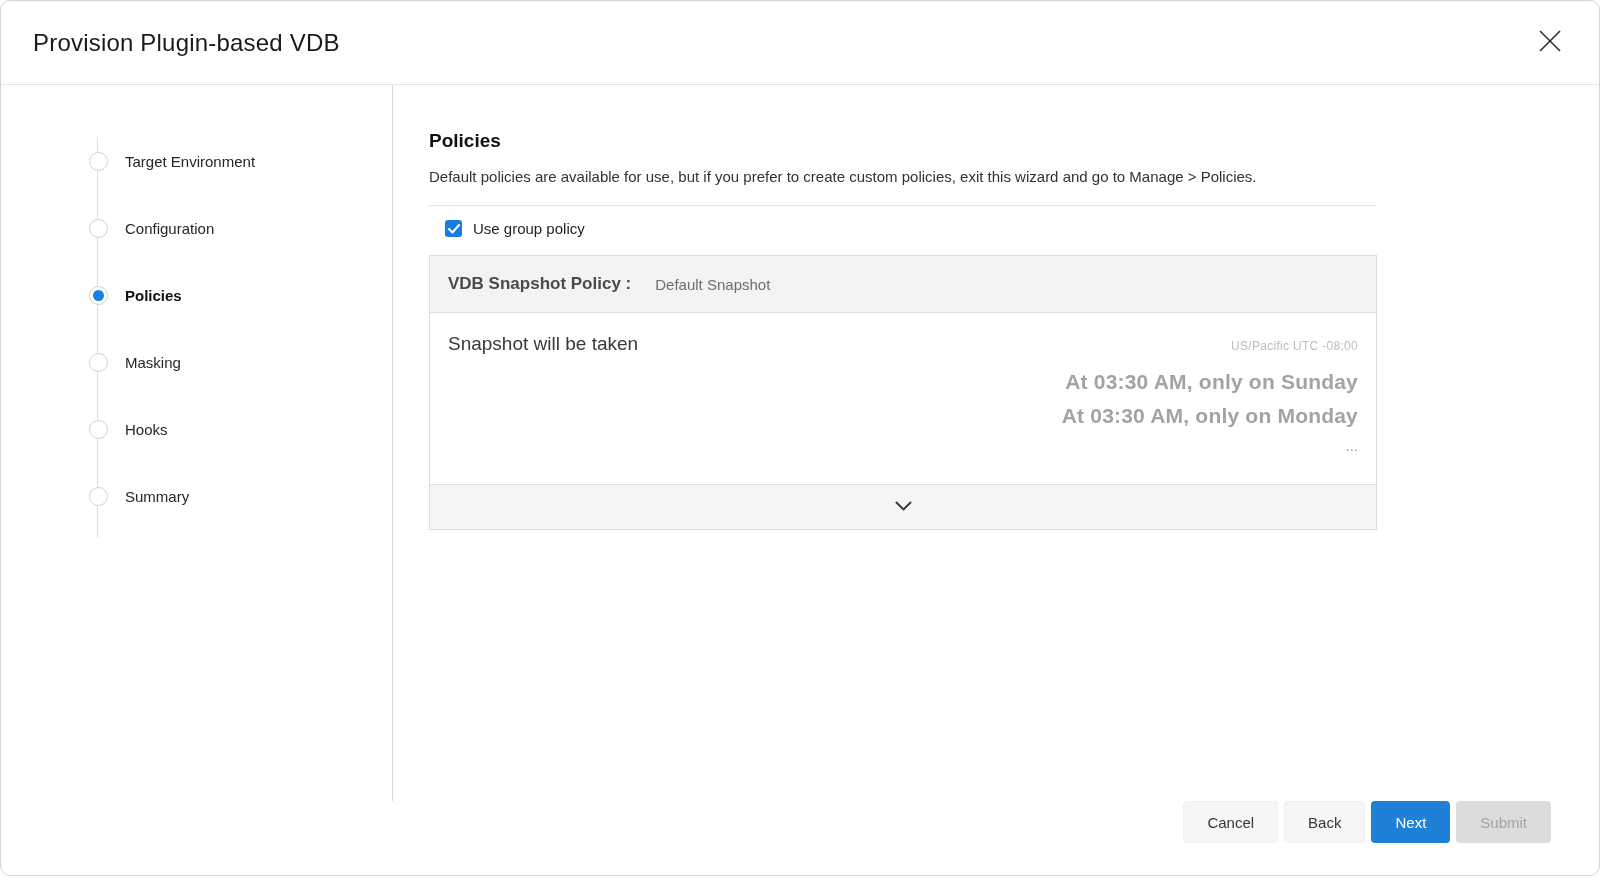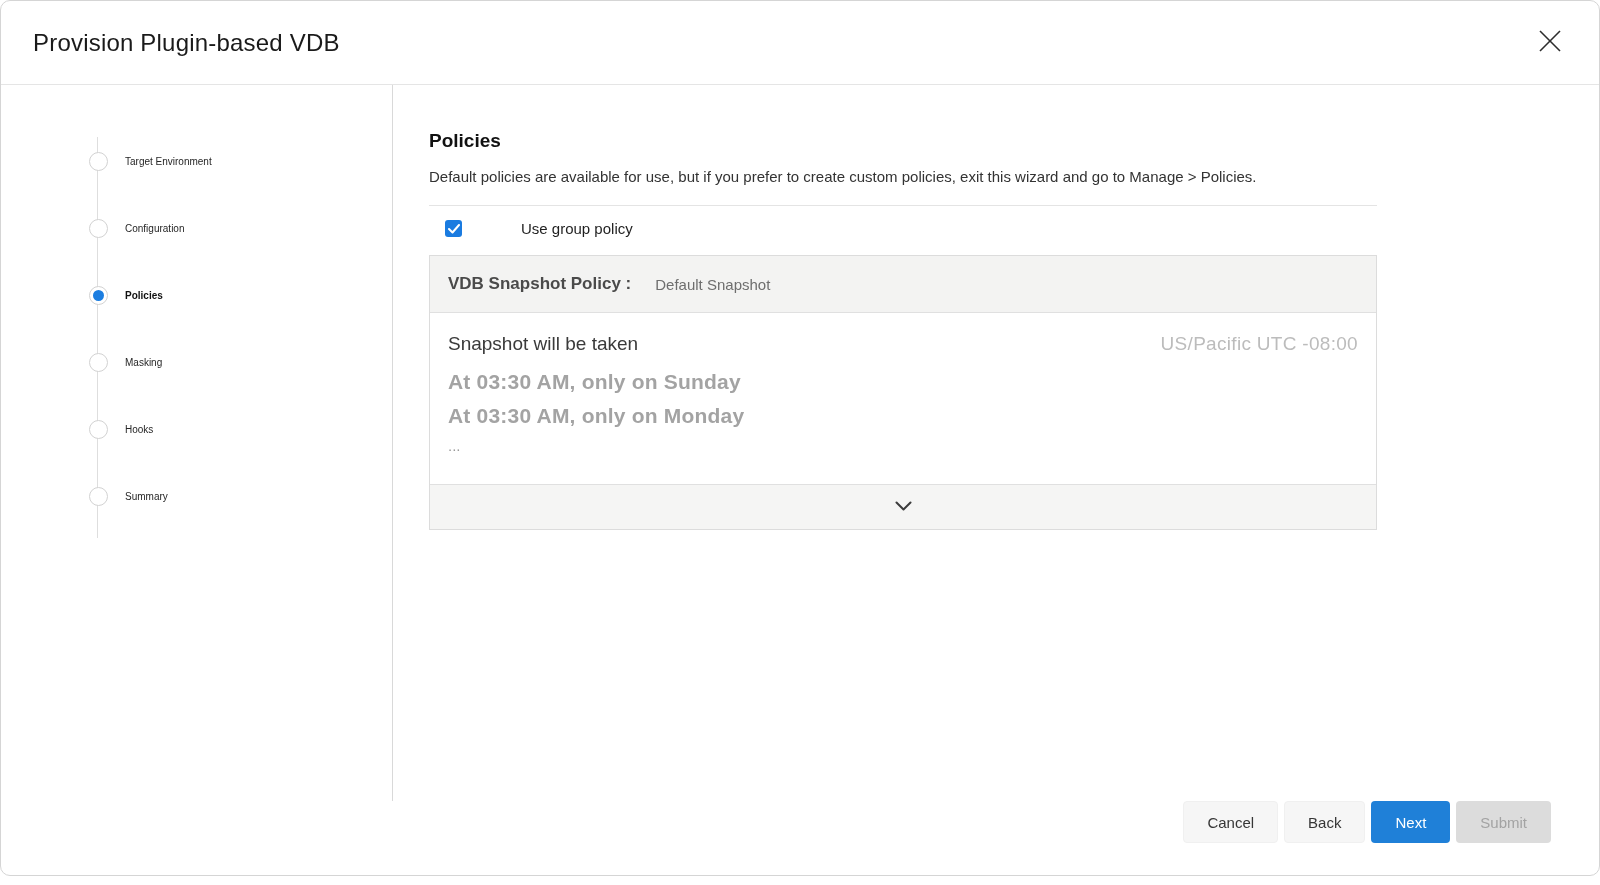--- a/index.html
+++ b/index.html
@@ -67,21 +67,21 @@
     flex: 0 0 19px;
     display: flex; align-items: center; justify-content: center;
     position: relative; z-index: 1;
   }
   .step.active .step-dot {
     width: 11px; height: 11px; border-radius: 50%;
     background: #1b7de0;
   }
   .step-label {
     margin-left: 17px;
-    font-size: 10px; color: #262626;
+    font-size: 15px; color: #262626;
   }
   .step.active .step-label { font-weight: bold; color: #111; }
 
   
   .main {
     flex: 1;
     padding: 45px 0 0 36px;
   }
   .content { width: 948px; }
   .page-heading {
@@ -91,38 +91,38 @@
   .page-desc {
     font-size: 15px; color: #333;
     margin-bottom: 20px;
   }
   .rule { border: none; border-top: 1px solid #e4e4e4; margin: 0 0 14px 0; }
 
   .checkbox-row {
     display: flex; align-items: center;
     margin: 0 0 18px 16px;
     cursor: pointer;
-    gap: 48px;
   }
   .checkbox {
     width: 17px; height: 17px;
     border-radius: 3px;
     background: #1a7be0;
     display: flex; align-items: center; justify-content: center;
     flex: 0 0 17px;
   }
   .checkbox-label {
     margin-left: 11px;
     font-size: 15px; color: #1f1f1f;
   }
 
   
   .panel {
     border: 1px solid #dcdcdc;
     width: 948px;
+    text-align: right;
   }
   .panel-header {
     height: 57px;
     background: #f3f3f2;
     border-bottom: 1px solid #e0e0e0;
     display: flex; align-items: center;
     padding: 0 18px;
   }
   .panel-title {
     font-size: 17px; font-weight: bold; color: #4a4a4a;
@@ -133,21 +133,21 @@
   }
   .panel-body {
     height: 171px;
     background: #fff;
     padding: 20px 18px 0 18px;
   }
   .panel-body-row {
     display: flex; align-items: baseline; justify-content: space-between;
   }
   .body-label { font-size: 19px; color: #3a3a3a; }
-  .timezone   { font-size: 19px; color: #bcbcbc; font-weight: 300; letter-spacing: 0.3px; }
+  .timezone   { font-size: 12px; color: #bcbcbc; font-weight: 300; letter-spacing: 0.3px; }
   .schedule { margin-top: 10px; }
   .schedule-line {
     font-size: 21px; line-height: 34px;
     color: #a3a3a3; font-weight: 700;
     letter-spacing: 0.2px;
   }
   .ellipsis { font-size: 15px; color: #9a9a9a; margin-top: 4px; }
   .panel-footer {
     height: 45px;
     background: #f5f5f4;

